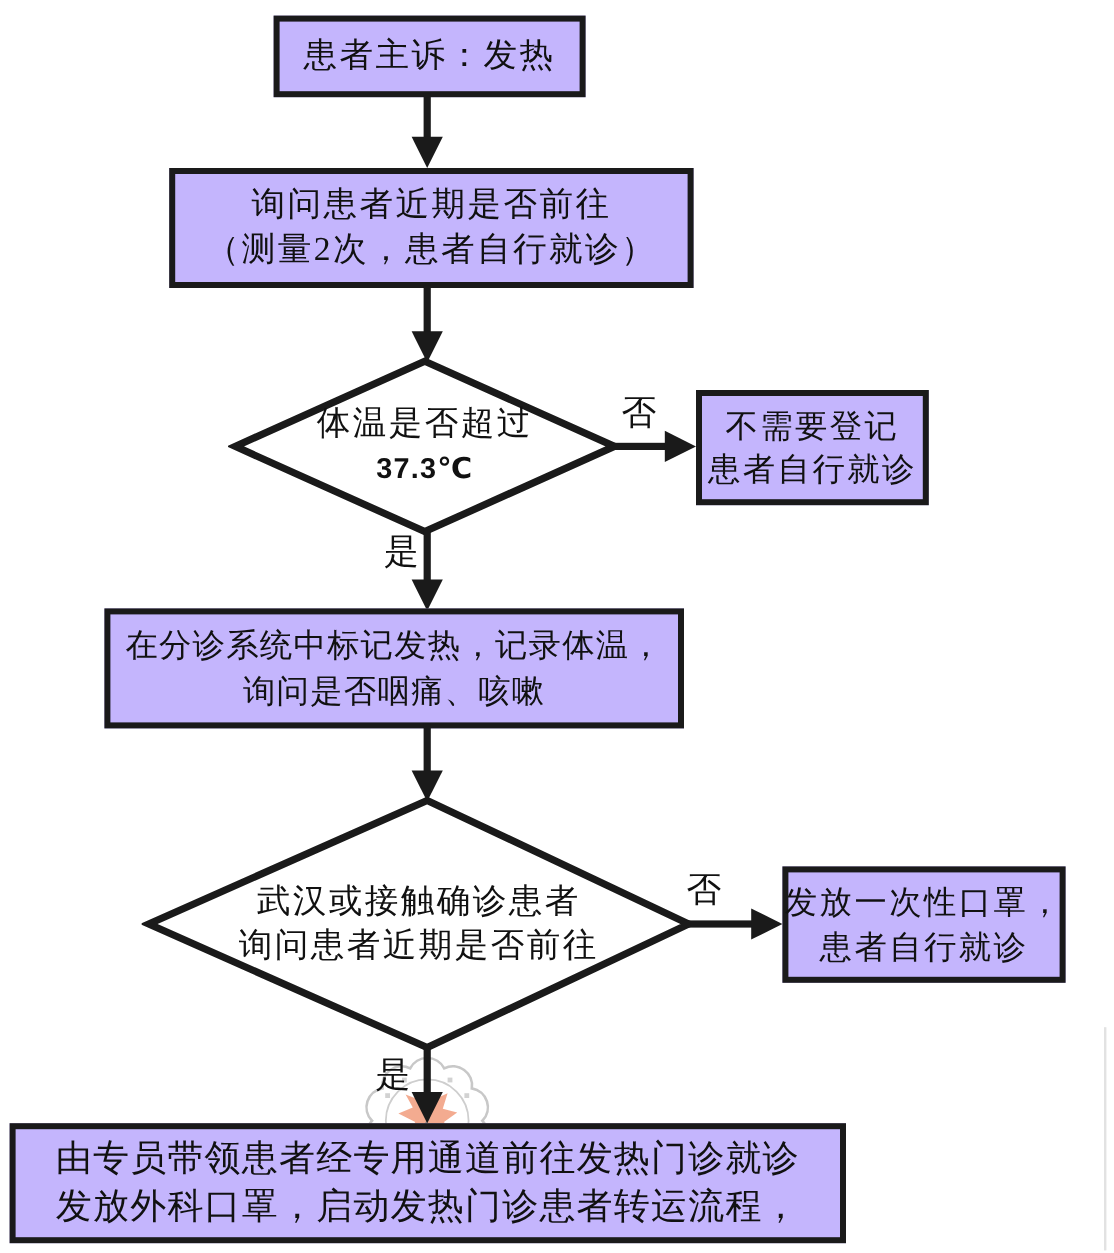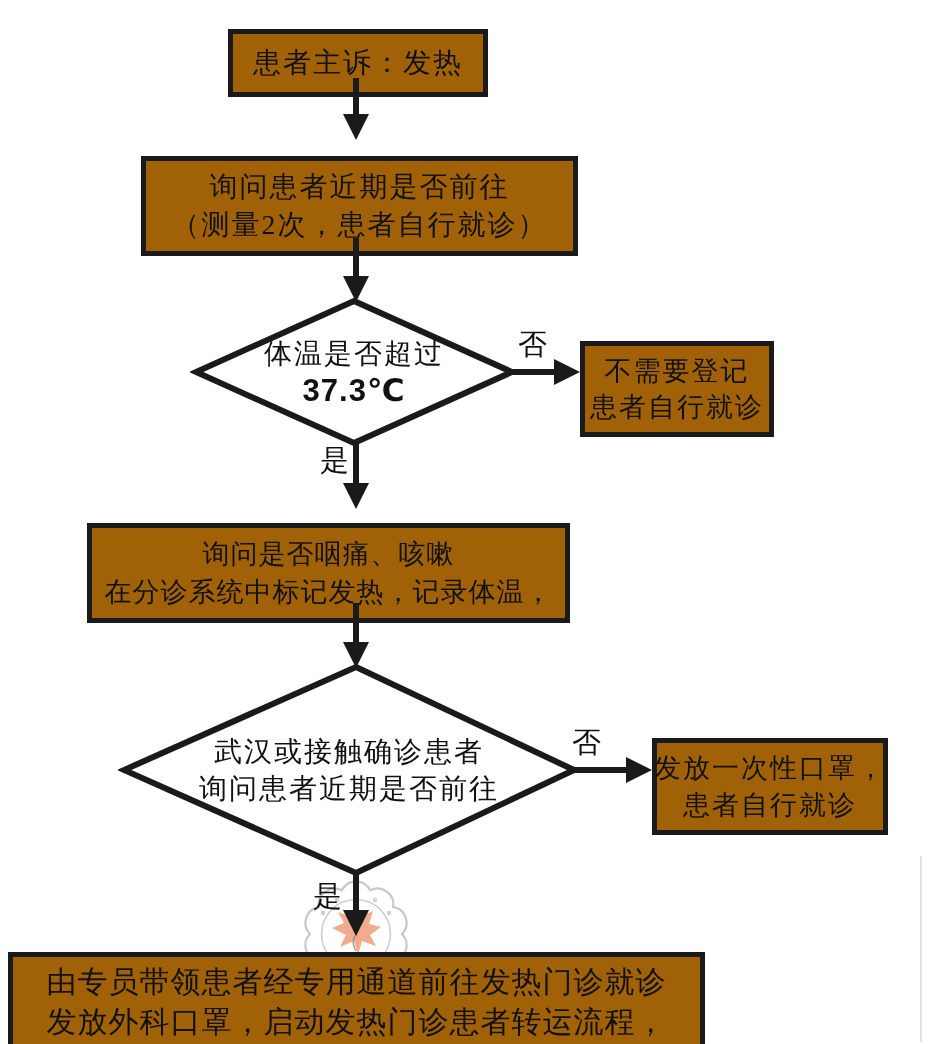--- a/index.html
+++ b/index.html
@@ -1,35 +1,35 @@
 <!DOCTYPE html>
 <html><head>
 <meta charset="utf-8">
 <style>
   html,body{margin:0;padding:0;background:#ffffff;}
   .stage{position:relative;width:928px;height:1044px;background:#ffffff;overflow:hidden;
          font-family:"Liberation Serif","DejaVu Serif",serif;color:#111;}
-  .box{position:absolute;box-sizing:border-box;border:5px solid #1a1a1a;background:#a16207;
+  .box{position:absolute;box-sizing:border-box;border:5px solid #1a1a1a;background:#c4b5fd;
        display:flex;flex-direction:column;align-items:center;justify-content:center;
-       text-align:left;z-index:2;font-size:28px;letter-spacing:2px;line-height:38px;margin-top:16px;}
+       text-align:left;z-index:2;font-size:28px;letter-spacing:2px;line-height:38px;}
   .box .ln{white-space:nowrap;}
   .vline{position:absolute;width:6px;background:#1a1a1a;z-index:2;}
   .hline{position:absolute;height:6px;background:#1a1a1a;z-index:2;}
   .head-down{position:absolute;width:0;height:0;z-index:2;
       border-left:13px solid transparent;border-right:13px solid transparent;
       border-top:26px solid #1a1a1a;}
   .head-right{position:absolute;width:0;height:0;z-index:2;
       border-top:13px solid transparent;border-bottom:13px solid transparent;
       border-left:26px solid #1a1a1a;}
   .diamond{position:absolute;z-index:1;}
   .diamond svg{position:absolute;left:0;top:0;}
   .dtext{position:absolute;inset:0;display:flex;flex-direction:column;align-items:center;
          justify-content:center;text-align:center;font-size:28px;letter-spacing:2px;line-height:37px;}
   .num{font-family:"Liberation Sans","DejaVu Sans",sans-serif;font-weight:bold;
-       font-size:31px;letter-spacing:1px;line-height:38px;}
+       font-size:24px;letter-spacing:1px;line-height:38px;}
   .lbl{position:absolute;z-index:3;font-size:29px;line-height:29px;}
   .watermark{position:absolute;left:299px;top:877px;width:114px;height:114px;z-index:0;}
   .artifact{position:absolute;z-index:0;background:#e2e2e2;}
   .small-ls{letter-spacing:1px;}
   .big{font-size:30px;letter-spacing:1px;line-height:40px;}
 </style>
 </head>
 <body>
 
 <div class="stage">
@@ -87,22 +87,22 @@
   <div class="box" style="left:580px;top:325px;width:194px;height:96px;font-size:27px;line-height:36px;">
     <div class="ln">不需要登记</div>
     <div class="ln">患者自行就诊</div>
   </div>
 
   <div class="lbl" style="left:320px;top:446px;">是</div>
   <div class="vline" style="left:353px;top:440px;height:46px;"></div>
   <div class="head-down" style="left:343px;top:483px;"></div>
 
   <div class="box small-ls" style="left:87px;top:507px;width:483px;height:100px;font-size:27px;">
+    <div class="ln">在分诊系统中标记发热，记录体温，</div>
     <div class="ln">询问是否咽痛、咳嗽</div>
-    <div class="ln">在分诊系统中标记发热，记录体温，</div>
   </div>
 
   <div class="vline" style="left:353px;top:603px;height:42px;"></div>
   <div class="head-down" style="left:343px;top:642px;"></div>
 
   <div class="diamond" style="left:118px;top:661px;width:462px;height:218px;">
     <svg width="462" height="218" viewBox="0 0 462 218">
       <polygon points="238,6 456,109 238,212 6,109" fill="#ffffff" stroke="#1a1a1a" stroke-width="6"></polygon>
     </svg>
     <div class="dtext">

